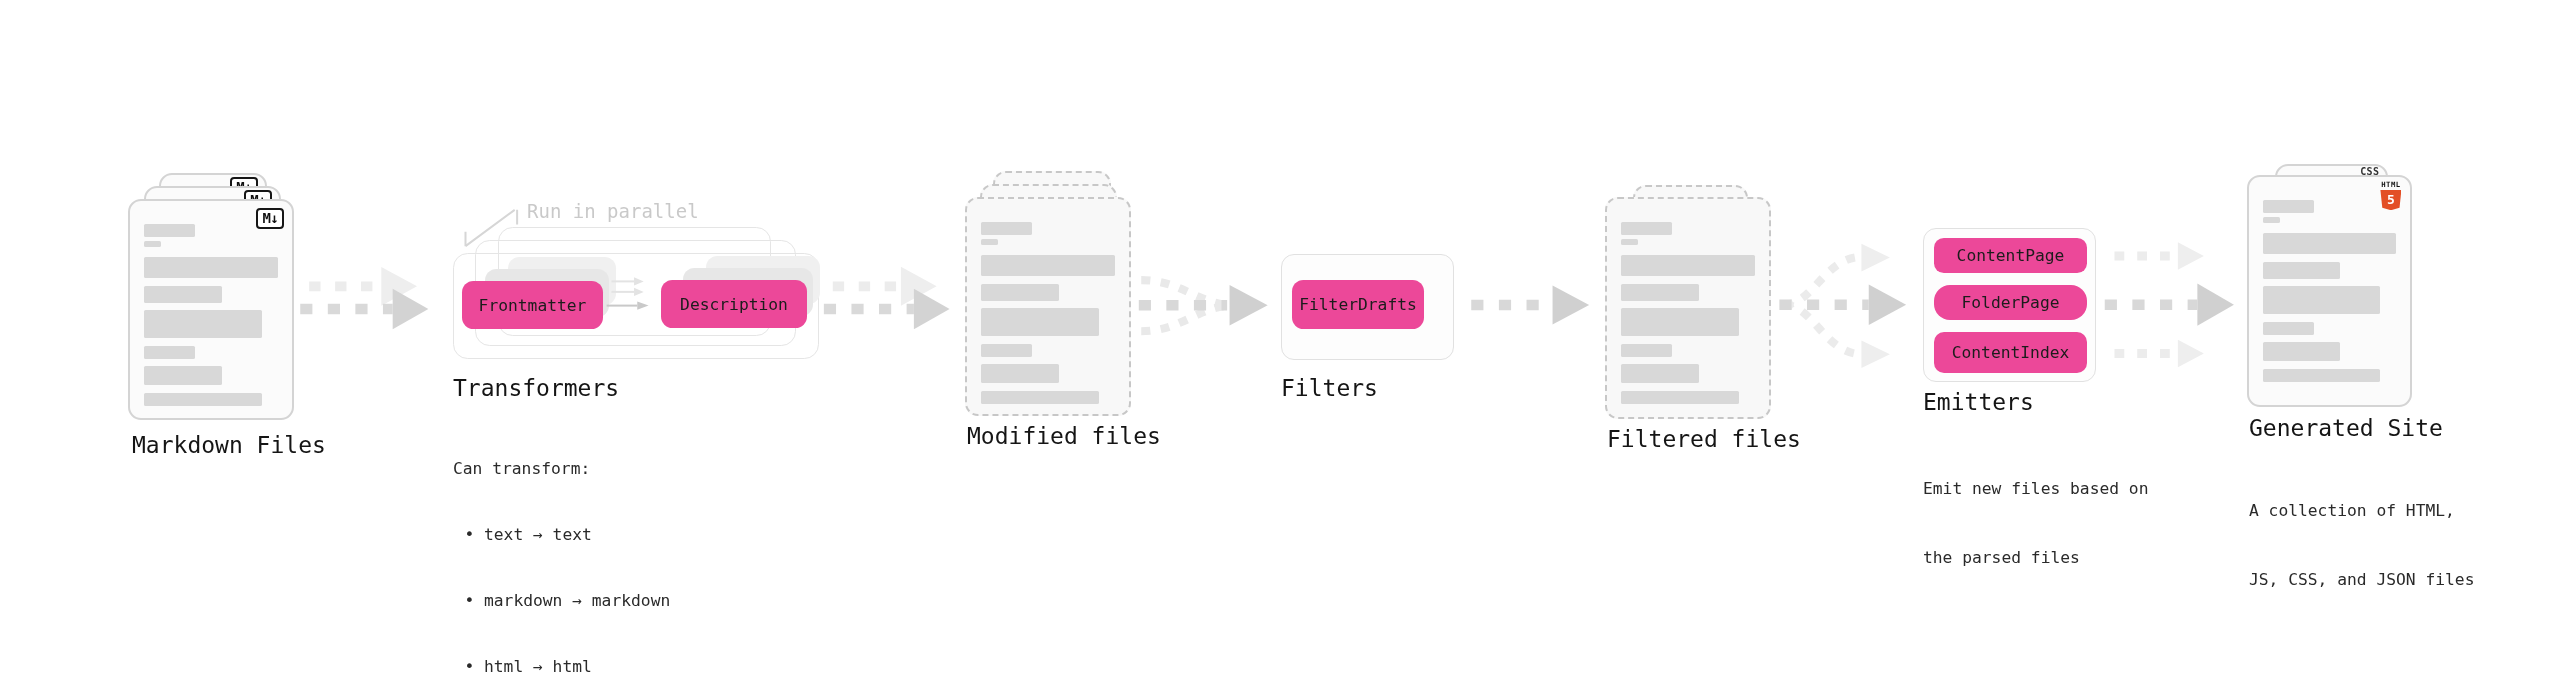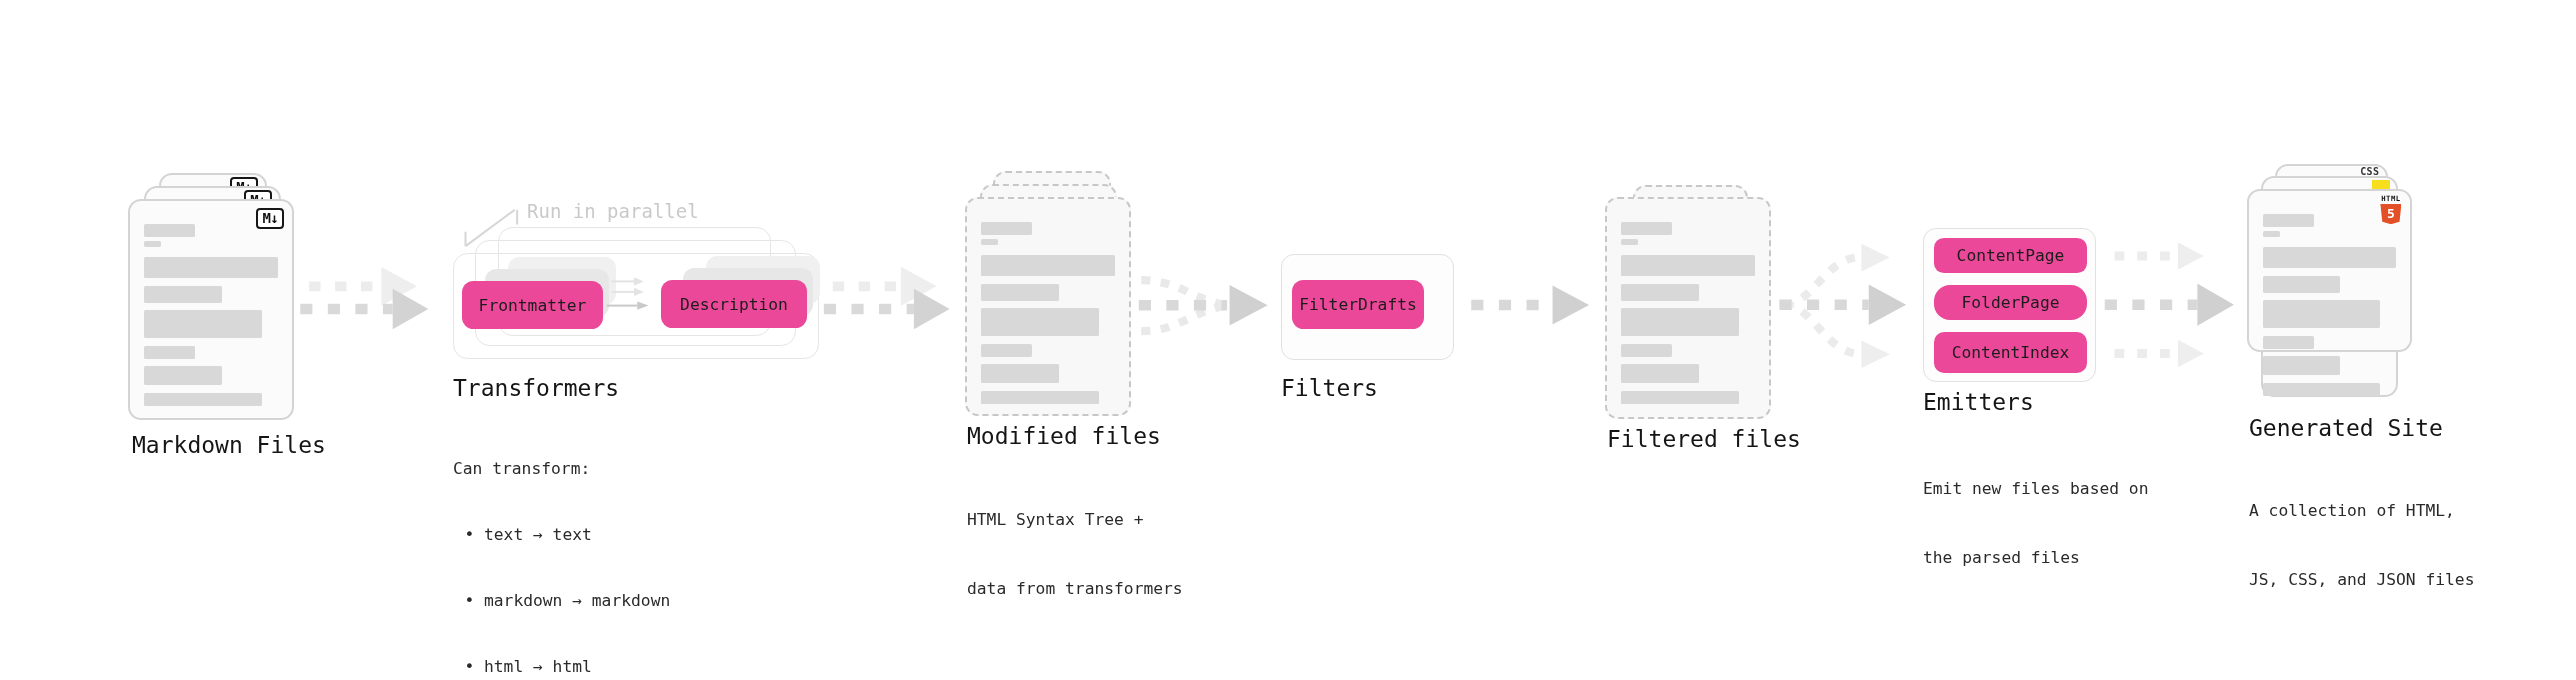--- a/index.html
+++ b/index.html
@@ -144,24 +144,20 @@
       <div class="bar b2"></div>
       <div class="bar b3"></div>
       <div class="bar b4"></div>
       <div class="bar b5"></div>
       <div class="bar b6"></div>
       <div class="bar b7"></div>
       <div class="bar b8"></div>
     </div>
   </div>
   <div class="stage-title" style="left:967px;top:423px">Modified files</div>
-  <div class="stage-desc" style="left:967px;top:462px">
-    <div>HTML Syntax Tree +</div>
-    <div>data from transformers</div>
-  </div>
 
   <svg class="abs" style="left:1136px;top:268px" width="145" height="77" viewBox="0 0 178 95">
     <path d="M6,15 C55,15 75,44 118,46" stroke="#e9e9e9" stroke-width="10" stroke-dasharray="11 13" fill="none"></path>
     <path d="M6,78 C55,78 75,48 118,46" stroke="#e9e9e9" stroke-width="10" stroke-dasharray="11 13" fill="none"></path>
     <path d="M3,46 H112" stroke="#d8d8d8" stroke-width="13" stroke-dasharray="15 19" fill="none"></path>
     <polygon points="115,21 115,71 162,46" fill="#d0d0d0"></polygon>
   </svg>
 
   <div class="node-card" style="left:1281px;top:254px;width:173px;height:106px"></div>
   <div class="pill" style="left:1292px;top:280px;width:132px;height:49px">FilterDrafts</div>
@@ -217,21 +213,21 @@
 
   <div class="file-card z1" style="left:2275px;top:164px;width:113px;height:221px">
     <div class="css-badge">
       <div class="word">CSS</div>
       <div class="bar-blue"></div>
     </div>
   </div>
   <div class="file-card z2" style="left:2261px;top:176px;width:137px;height:221px">
     <div class="js-badge"></div>
   </div>
-  <div class="file-card z3" style="left:2247px;top:189px;width:165px;height:163px">
+  <div class="file-card z3" style="left:2247px;top:175px;width:165px;height:232px">
     <div class="html5-badge">
       <div class="word">HTML</div>
       <div class="shield">
         <span class="five">5</span>
       </div>
     </div>
     <div class="bars">
       <div class="bar b1"></div>
       <div class="bar b2"></div>
       <div class="bar b3"></div>

